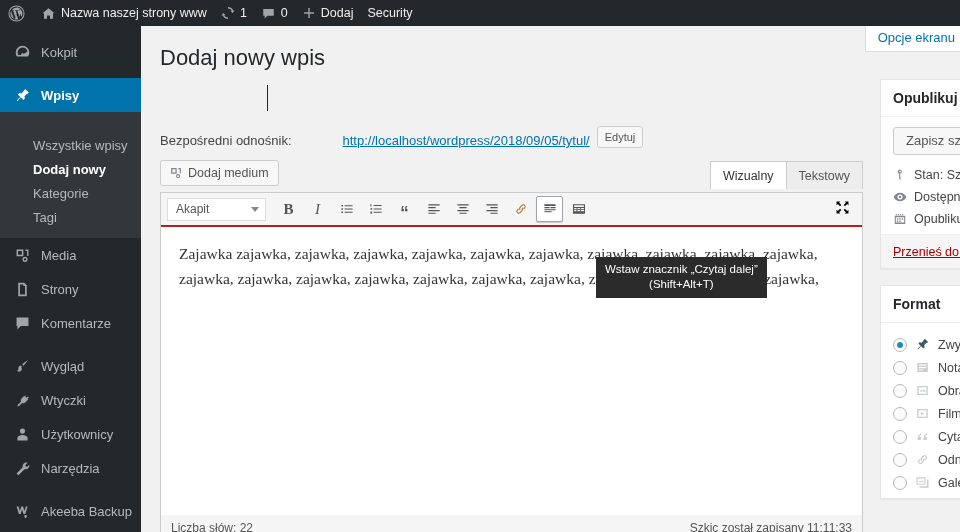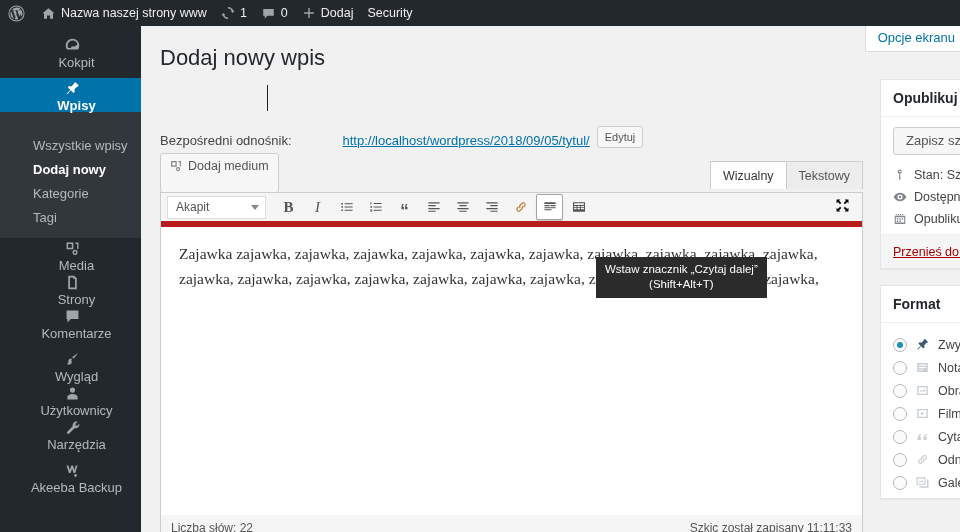--- a/index.html
+++ b/index.html
@@ -40,21 +40,20 @@
     background: #23282d;
     z-index: 40;
   }
   .menu-item {
     position: relative;
     display: flex; align-items: center;
     height: 34px; padding-left: 12px;
     color: #b4b9be;
     font-size: 13px;
     white-space: nowrap;
-    flex-direction: column;
   }
   .menu-item .mi-ico {
     width: 20px; height: 20px;
     margin-right: 9px;
     display: flex; align-items: center; justify-content: center;
     flex: 0 0 20px;
   }
   .menu-item .mi-ico svg { fill: #a0a5aa; display: block; }
   .menu-item.current {
     background: #0073aa;
@@ -155,21 +154,21 @@
   }
   #media-buttons {
     height: 30px;
     display: flex; align-items: center;
   }
   #add-media-btn {
     display: inline-flex; align-items: center; gap: 5px;
     background: #f7f7f7;
     border: 1px solid #ccc;
     border-radius: 3px;
-    padding: 3px 9px 17px 8px;
+    padding: 3px 9px 3px 8px;
     font-size: 12.5px;
     color: #555;
     line-height: 18px;
   }
   #add-media-btn svg { fill: #82878c; display: block; }
 
   .editor-tabs {
     position: absolute; right: 0; top: 3px;
     display: flex; align-items: flex-end;
   }
@@ -190,21 +189,21 @@
   }
 
   #editor-box {
     position: absolute; left: 0; top: 34px;
     width: 703px; height: 354px;
     border: 1px solid #ccc;
     background: #fff;
   }
   #toolbar {
     height: 34px;
-    border-bottom: 6px solid #b91c1c;
+    border-bottom: 2px solid #b91c1c;
     background: #f5f5f5;
     display: flex; align-items: center;
     padding: 0 6px;
     position: relative;
   }
   #style-select {
     width: 99px; height: 23px;
     border: 1px solid #ddd;
     background: #fff;
     font-size: 12px;
@@ -471,20 +470,28 @@
 
   <div class="menu-item">
     <span class="mi-ico">
       <svg width="17" height="17" viewBox="0 0 20 20">
           <path d="M17 3.2c-.5-.6-1.4-.3-2.4.4l-5 3.8 1.7 1.7 3.9-4.9c.7-1 1-1.5.8-1zM9.5 8.3l-1.2.9a2.7 2.7 0 00-3 3.8c-.3 1-.9 1.8-1.8 2.2 1.8 1.4 4.5 1 5.4-1.2.5-1.2.2-2.3-.5-3l1-1.2-.9-.8z"></path>
         </svg>
     </span>
     <span>Wygląd</span>
   </div>
 
+  <div class="menu-item">
+    <span class="mi-ico">
+      <svg width="17" height="17" viewBox="0 0 20 20">
+          <path d="M13.5 2.5l1.2 1.2-1.6 1.6 1.6 1.6 1.6-1.6 1.2 1.2-1.6 1.6.8.8-3.2 3.2a3.5 3.5 0 01-4 .7L6 16.5 4 17l.5-2 3.7-3.5a3.5 3.5 0 01.7-4l3.2-3.2.8.8 1.6-1.6z"></path>
+        </svg>
+    </span>
+    <span>Wtyczki</span>
+  </div>
 
   <div class="menu-item">
     <span class="mi-ico">
       <svg width="17" height="17" viewBox="0 0 20 20">
           <path d="M10 3a3 3 0 110 6 3 3 0 010-6zm0 7.5c3.3 0 6 1.6 6 3.6V17H4v-2.9c0-2 2.7-3.6 6-3.6z"></path>
         </svg>
     </span>
     <span>Użytkownicy</span>
   </div>
 

